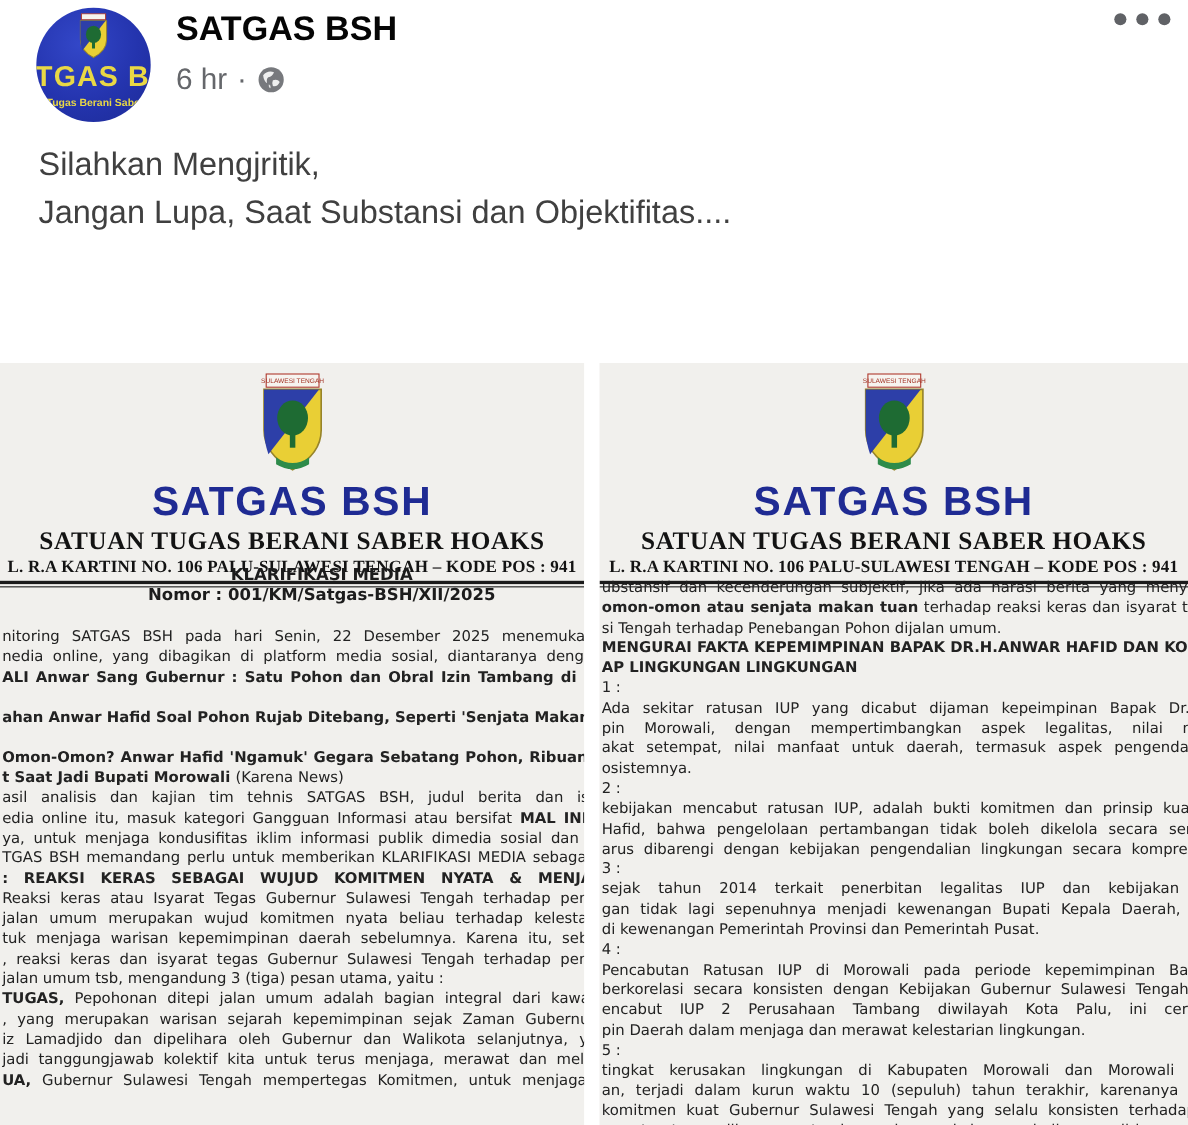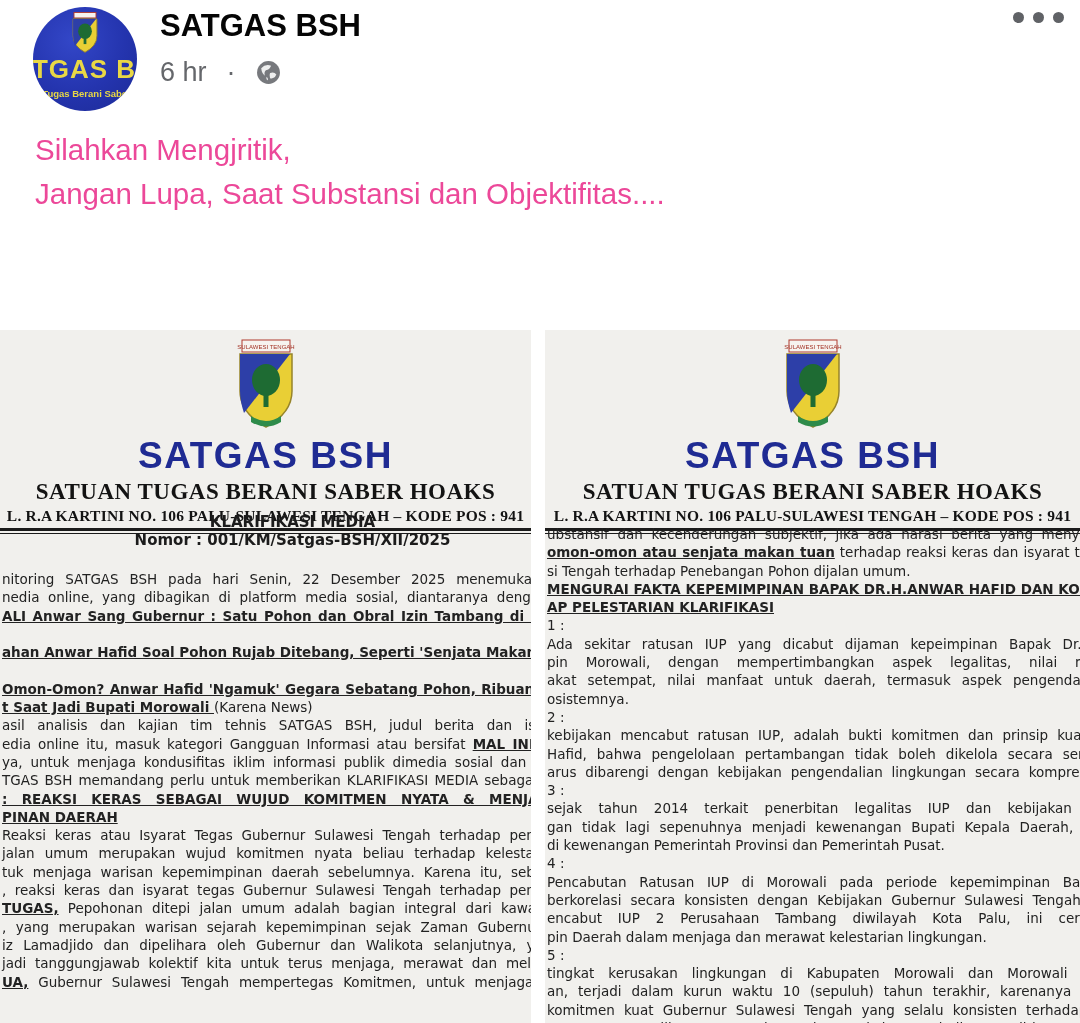--- a/index.html
+++ b/index.html
@@ -11,26 +11,26 @@
   .avatar{position:absolute;left:33px;top:7px;width:104px;height:104px;border-radius:50%;
           background:radial-gradient(circle at 38% 32%,#3347c8 0%,#2434ae 55%,#1c2a96 100%);
           overflow:hidden;}
   .avatar-shield{position:absolute;left:50%;top:5px;transform:translateX(-50%);}
   .avatar-line1{position:absolute;left:50%;top:47px;transform:translateX(-50%);white-space:nowrap;
                 font-size:26px;font-weight:800;color:#e9d845;letter-spacing:1px;}
   .avatar-line2{position:absolute;left:50%;top:81px;transform:translateX(-50%);white-space:nowrap;
                 font-size:9.5px;font-weight:700;color:#e9d845;}
   .author{position:absolute;left:160px;top:8px;font-size:31px;font-weight:600;color:#050505;}
   .meta{position:absolute;left:160px;top:57px;font-size:27px;color:#65676b;
-        display:flex;align-items:center;gap:20px;}
+        display:flex;align-items:center;gap:9px;}
   .more{position:absolute;right:16px;top:12px;display:flex;gap:9px;cursor:pointer;}
   .more .dot{width:11px;height:11px;border-radius:50%;background:#606266;}
 
   
-  .post-text{position:absolute;left:35px;top:128px;font-size:29.5px;line-height:44px;color:#ec4899;}
+  .post-text{position:absolute;left:35px;top:128px;font-size:29.5px;line-height:44px;color:#404040;}
   .pt-line{min-height:44px;white-space:nowrap;}
 
   
   .photos{position:absolute;top:330px;left:0;width:1080px;height:693px;display:flex;gap:14px;}
   .doc{background:#f1f0ed;overflow:hidden;position:relative;height:693px;flex:none;}
   .doc-left{width:531px;}
   .doc-right{width:535px;}
 
   .doc-header{position:absolute;top:0;left:0;width:100%;text-align:center;}
   .logo{display:block;margin:9px auto 0;}
@@ -44,21 +44,21 @@
   .rule:after{content:"";display:block;border-top:1.5px solid #1b1b1b;margin-top:2px;}
 
   .doc-mid{position:absolute;top:184px;left:0;width:100%;text-align:center;font-weight:700;
            font-size:15px;line-height:17.5px;color:#1c1c1c;font-family:"DejaVu Sans",sans-serif;padding-left:27px;}
 
   .doc-body{position:absolute;left:2px;font-family:"DejaVu Sans",sans-serif;color:#222222;}
   .doc-left .doc-body{top:240px;}
   .doc-right .doc-body{top:195px;}
   .doc-line{width:558px;height:18.3px;line-height:18.3px;font-size:13.5px;white-space:nowrap;overflow:visible;}
   .doc-line.j{text-align:justify;text-align-last:justify;}
-  .doc-line .b{font-weight:700;text-decoration:underline;}
+  .doc-line .b{font-weight:700;}
 </style>
 </head>
 <body>
 
 <div class="post-header">
   <div class="avatar">
     <svg class="avatar-shield" width="36" height="44" viewBox="0 0 78 96">
       <rect x="15" y="1" width="48" height="12" fill="#f6f3ef" stroke="#b03a2e" stroke-width="2"></rect>
       <path d="M13 15 H65 V52 Q65 74 39 88 Q13 74 13 52 Z" fill="#e9cf35" stroke="#97842a" stroke-width="2"></path>
       <path d="M13 15 H63 L17 74 Q13 62 13 52 Z" fill="#2d3fa8"></path>
@@ -121,25 +121,25 @@
         <div class="doc-line"></div>
         <div class="doc-line j"><span class="b">ahan Anwar Hafid Soal Pohon Rujab Ditebang, Seperti 'Senjata Makan Tua</span></div>
         <div class="doc-line"></div>
         <div class="doc-line j"><span class="b">Omon-Omon? Anwar Hafid 'Ngamuk' Gegara Sebatang Pohon, Ribuan He</span></div>
         <div class="doc-line"><span class="b">t Saat Jadi Bupati Morowali </span><span>(Karena News)</span></div>
         <div class="doc-line j"><span>asil  analisis  dan  kajian  tim  tehnis  SATGAS  BSH,  judul  berita  dan  isi  p</span></div>
         <div class="doc-line j"><span>edia online itu, masuk kategori Gangguan Informasi atau bersifat </span><span class="b">MAL INFOR</span></div>
         <div class="doc-line j"><span>ya, untuk menjaga kondusifitas iklim informasi publik dimedia sosial dan plat</span></div>
         <div class="doc-line j"><span>TGAS BSH memandang perlu untuk memberikan KLARIFIKASI MEDIA sebagai be</span></div>
         <div class="doc-line j"><span class="b">:  REAKSI  KERAS  SEBAGAI  WUJUD  KOMITMEN  NYATA  &amp;  MENJAGA</span></div>
-        <div class="doc-line"><span class="b">PINAN DAERAH</span></div>
         <div class="doc-line j"><span>Reaksi keras atau Isyarat Tegas  Gubernur Sulawesi Tengah terhadap peneba</span></div>
         <div class="doc-line j"><span>jalan  umum merupakan wujud komitmen  nyata  beliau terhadap kelestarian</span></div>
         <div class="doc-line j"><span>tuk menjaga warisan kepemimpinan daerah sebelumnya. Karena itu, sebaga</span></div>
         <div class="doc-line j"><span>, reaksi keras dan isyarat tegas Gubernur Sulawesi Tengah terhadap peneba</span></div>
+        <div class="doc-line"><span>jalan umum tsb, mengandung 3 (tiga) pesan utama, yaitu :</span></div>
         <div class="doc-line j"><span class="b">TUGAS,</span><span> Pepohonan ditepi jalan umum adalah bagian integral dari kawasan</span></div>
         <div class="doc-line j"><span>, yang merupakan warisan sejarah kepemimpinan sejak Zaman Gubernur B</span></div>
         <div class="doc-line j"><span>iz Lamadjido dan dipelihara oleh Gubernur dan Walikota selanjutnya, yang</span></div>
         <div class="doc-line j"><span>jadi tanggungjawab kolektif kita untuk  terus menjaga, merawat dan melesta</span></div>
         <div class="doc-line j"><span class="b">UA,</span><span> Gubernur Sulawesi Tengah mempertegas Komitmen, untuk menjaga da</span></div>
       </div>
   </div>
 
   <div class="doc doc-right">
     <div class="doc-header">
@@ -155,21 +155,21 @@
       <div class="org-title">SATGAS BSH</div>
       <div class="org-sub">SATUAN TUGAS BERANI SABER HOAKS</div>
       <div class="org-addr">L. R.A KARTINI NO. 106 PALU-SULAWESI TENGAH – KODE POS : 941</div>
       <div class="rule"></div>
     </div>
     <div class="doc-body">
         <div class="doc-line j"><span>ubstansif dan kecenderungan subjektif, jika ada narasi berita yang menyebu</span></div>
         <div class="doc-line j"><span class="b">omon-omon atau senjata makan tuan</span><span> terhadap reaksi keras dan isyarat tega</span></div>
         <div class="doc-line"><span>si Tengah terhadap Penebangan Pohon dijalan umum.</span></div>
         <div class="doc-line j"><span class="b">MENGURAI FAKTA KEPEMIMPINAN BAPAK DR.H.ANWAR HAFID DAN KONSI</span></div>
-        <div class="doc-line"><span class="b">AP PELESTARIAN KLARIFIKASI</span></div>
+        <div class="doc-line"><span class="b">AP LINGKUNGAN LINGKUNGAN</span></div>
         <div class="doc-line"><span>1 :</span></div>
         <div class="doc-line j"><span>Ada sekitar ratusan IUP yang dicabut dijaman kepeimpinan Bapak Dr.H.A</span></div>
         <div class="doc-line j"><span>pin  Morowali,  dengan  mempertimbangkan  aspek  legalitas,  nilai  man</span></div>
         <div class="doc-line j"><span>akat setempat, nilai manfaat untuk daerah, termasuk aspek pengendalian</span></div>
         <div class="doc-line"><span>osistemnya.</span></div>
         <div class="doc-line"><span>2 :</span></div>
         <div class="doc-line j"><span>kebijakan mencabut ratusan IUP, adalah bukti komitmen dan prinsip kuat B</span></div>
         <div class="doc-line j"><span>Hafid, bahwa pengelolaan pertambangan tidak boleh dikelola secara seram</span></div>
         <div class="doc-line j"><span>arus dibarengi dengan kebijakan pengendalian lingkungan secara komprehen</span></div>
         <div class="doc-line"><span>3 :</span></div>

